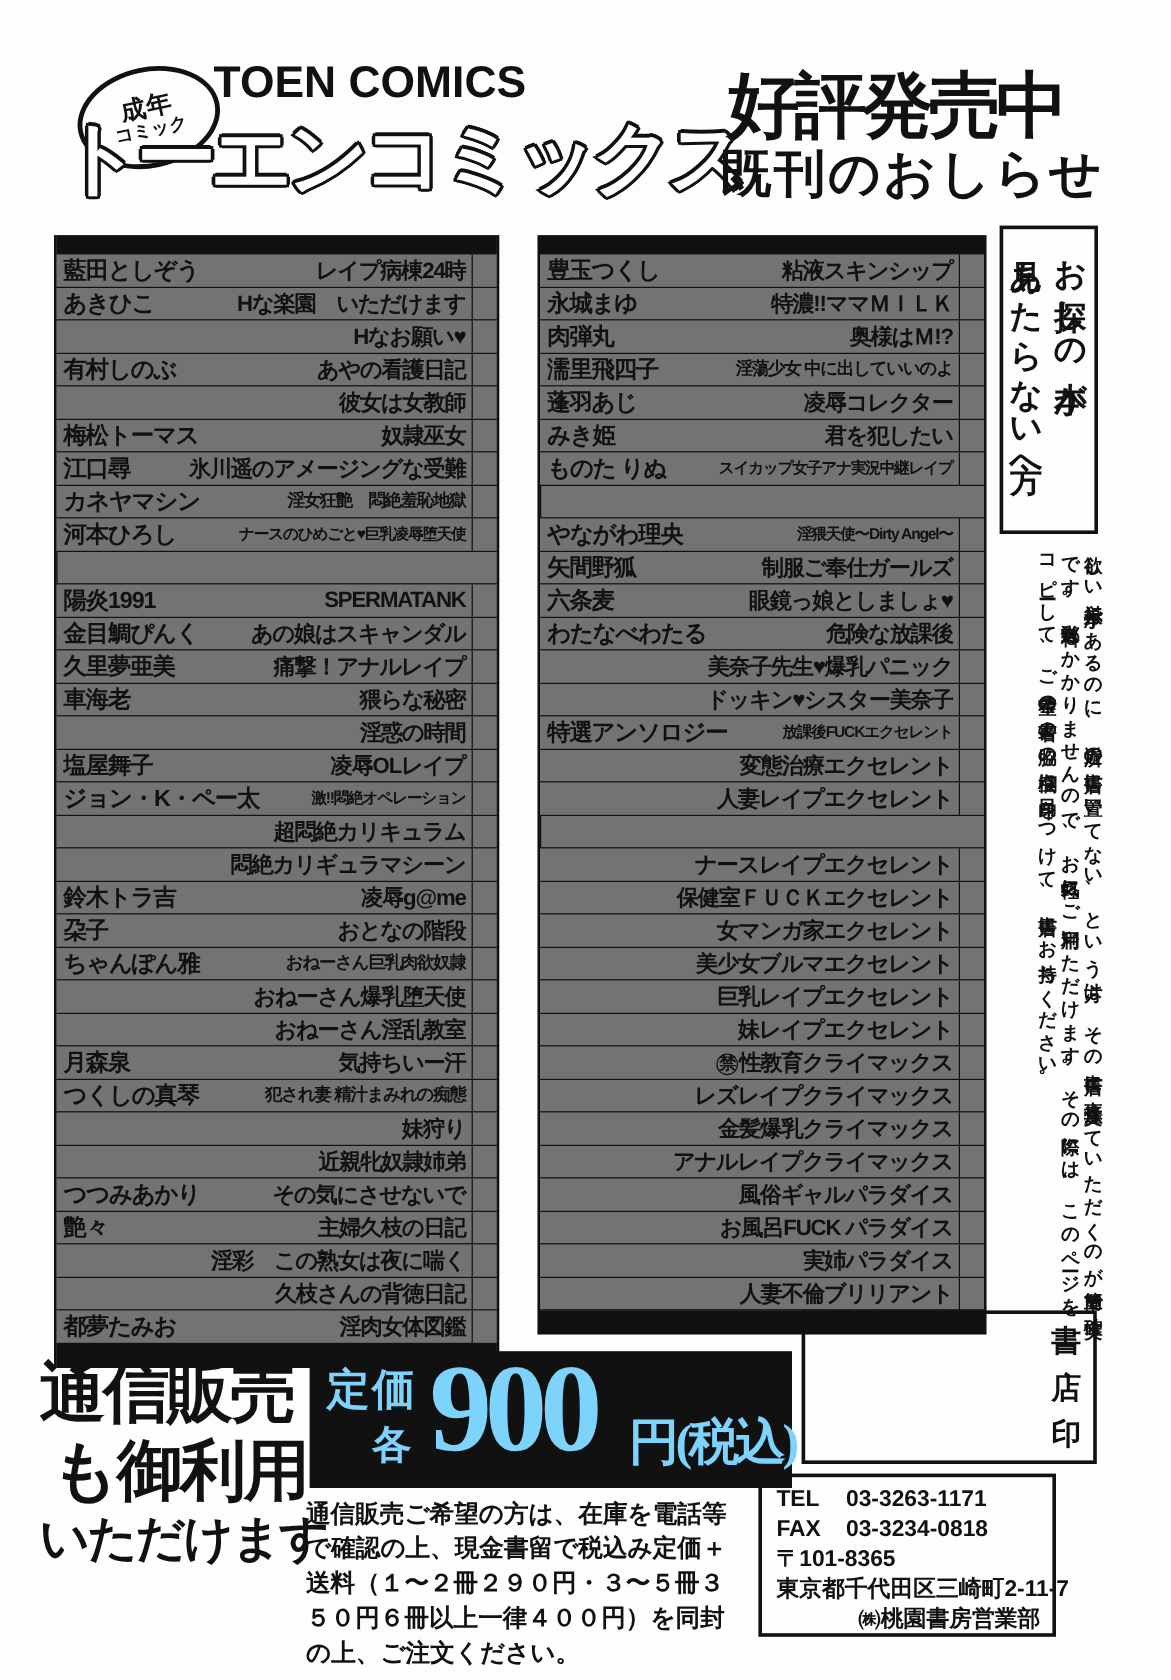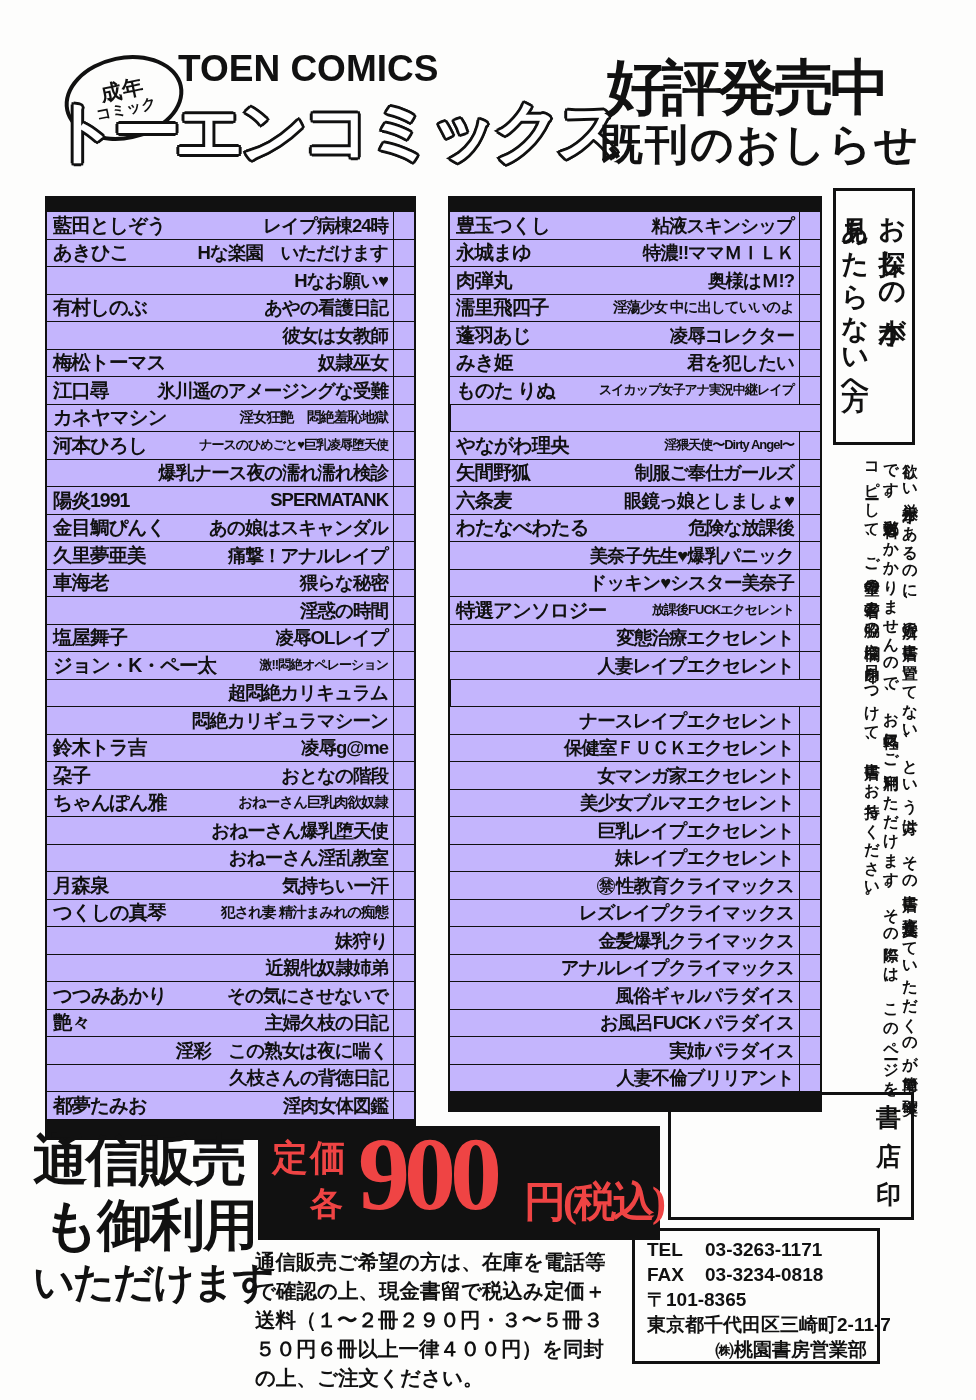--- a/index.html
+++ b/index.html
@@ -15,21 +15,21 @@
   .badge .b2{font-size:15px;}
   .brand-en{left:178px;top:48px;font-size:37px;font-weight:900;letter-spacing:0px;}
   .brand-jp{left:50px;top:86px;font-size:67px;font-weight:900;letter-spacing:-5px;color:#fff;white-space:nowrap;
             -webkit-text-stroke:4px #111;paint-order:stroke fill;
             text-shadow:-2px -2px 0 #111,2px -2px 0 #111,-2px 2px 0 #111,2px 2px 0 #111,0 -3px 0 #111,0 3px 0 #111,-3px 0 0 #111,3px 0 0 #111;}
   .promo-main{left:606px;top:48px;font-size:60px;font-weight:900;letter-spacing:-4px;white-space:nowrap;}
   .promo-sub{left:600px;top:116px;font-size:43px;font-family:"Liberation Serif","DejaVu Serif",serif;
              font-weight:700;letter-spacing:2px;white-space:nowrap;}
 
   
-  .cat{border-left:2.5px solid #111;border-right:2px solid #111;background:#c4b5fd;}
+  .cat{border-left:2.5px solid #111;border-right:2px solid #111;background:#737373;}
   .cat-left{left:45px;top:196px;width:367px;}
   .cat-right{left:448px;top:196px;width:370px;}
   .bar{height:16px;background:#111;}
   .bar.bottom{height:20px;}
   .t-row{display:flex;height:26.5px;border-bottom:1.8px solid #111;align-items:center;}
   .t-main{flex:1;display:flex;align-items:center;padding:0 5px 0 6px;overflow:hidden;}
   .t-check{width:20px;align-self:stretch;border-left:1.8px solid #111;}
   .author{font-weight:900;font-size:19.5px;white-space:nowrap;letter-spacing:-1px;}
   .title{margin-left:auto;font-weight:700;font-size:18.5px;white-space:nowrap;letter-spacing:-1px;}
   .title.small{font-size:14.5px;}
@@ -43,21 +43,21 @@
              padding:6px 2px;text-align:left;}
   .side-body{left:842px;top:452px;width:78px;height:648px;writing-mode:vertical-rl;
              font-family:"Liberation Serif","DejaVu Serif",serif;font-weight:700;
              font-size:15.5px;line-height:19px;letter-spacing:1.5px;}
 
   
   .mail-order{left:33px;top:1128px;width:250px;font-weight:900;line-height:1.18;white-space:nowrap;}
   .mail-order .m1{font-size:55px;letter-spacing:-2px;}
   .mail-order .m2{font-size:55px;letter-spacing:-2px;padding-left:10px;}
   .mail-order .m3{font-size:41px;letter-spacing:-2px;}
-  .price-banner{left:258px;top:1126px;width:402px;height:114px;background:#111;color:#ef4444;}
+  .price-banner{left:258px;top:1126px;width:402px;height:114px;background:#111;color:#7dd3fc;}
   .pb-teika{position:absolute;left:14px;top:8px;font-size:36px;font-weight:900;letter-spacing:2px;}
   .pb-kaku{position:absolute;left:52px;top:56px;font-size:33px;font-weight:900;}
   .pb-amount{position:absolute;left:100px;top:-12px;font-size:104px;font-weight:700;letter-spacing:-6px;
              font-family:"Liberation Serif","DejaVu Serif",serif;}
   .pb-unit{position:absolute;left:266px;top:48px;font-size:42px;font-weight:700;letter-spacing:-3px;
            font-family:"Liberation Serif","DejaVu Serif",serif;white-space:nowrap;}
   .order-note{left:255px;top:1247px;width:400px;font-size:20.5px;font-weight:700;line-height:29px;
               white-space:pre-line;letter-spacing:0px;}
   .stamp-box{left:668px;top:1092px;width:246px;height:128px;border:3.5px solid #111;box-sizing:border-box;}
   .stamp-label{position:absolute;right:10px;top:6px;bottom:6px;display:flex;flex-direction:column;
@@ -140,23 +140,20 @@
         <div class="t-check"></div>
       </div>
       <div class="t-row">
         <div class="t-main">
           <span class="author">河本ひろし</span>
           <span class="title tiny">ナースのひめごと♥巨乳凌辱堕天使</span>
         </div>
         <div class="t-check"></div>
       </div>
       <div class="t-row">
-        <div class="t-main">
-          <span class="title">爆乳ナース夜の濡れ濡れ検診</span>
-        </div>
         <div class="t-check"></div>
       </div>
       <div class="t-row">
         <div class="t-main">
           <span class="author">陽炎1991</span>
           <span class="title">SPERMATANK</span>
         </div>
         <div class="t-check"></div>
       </div>
       <div class="t-row">

